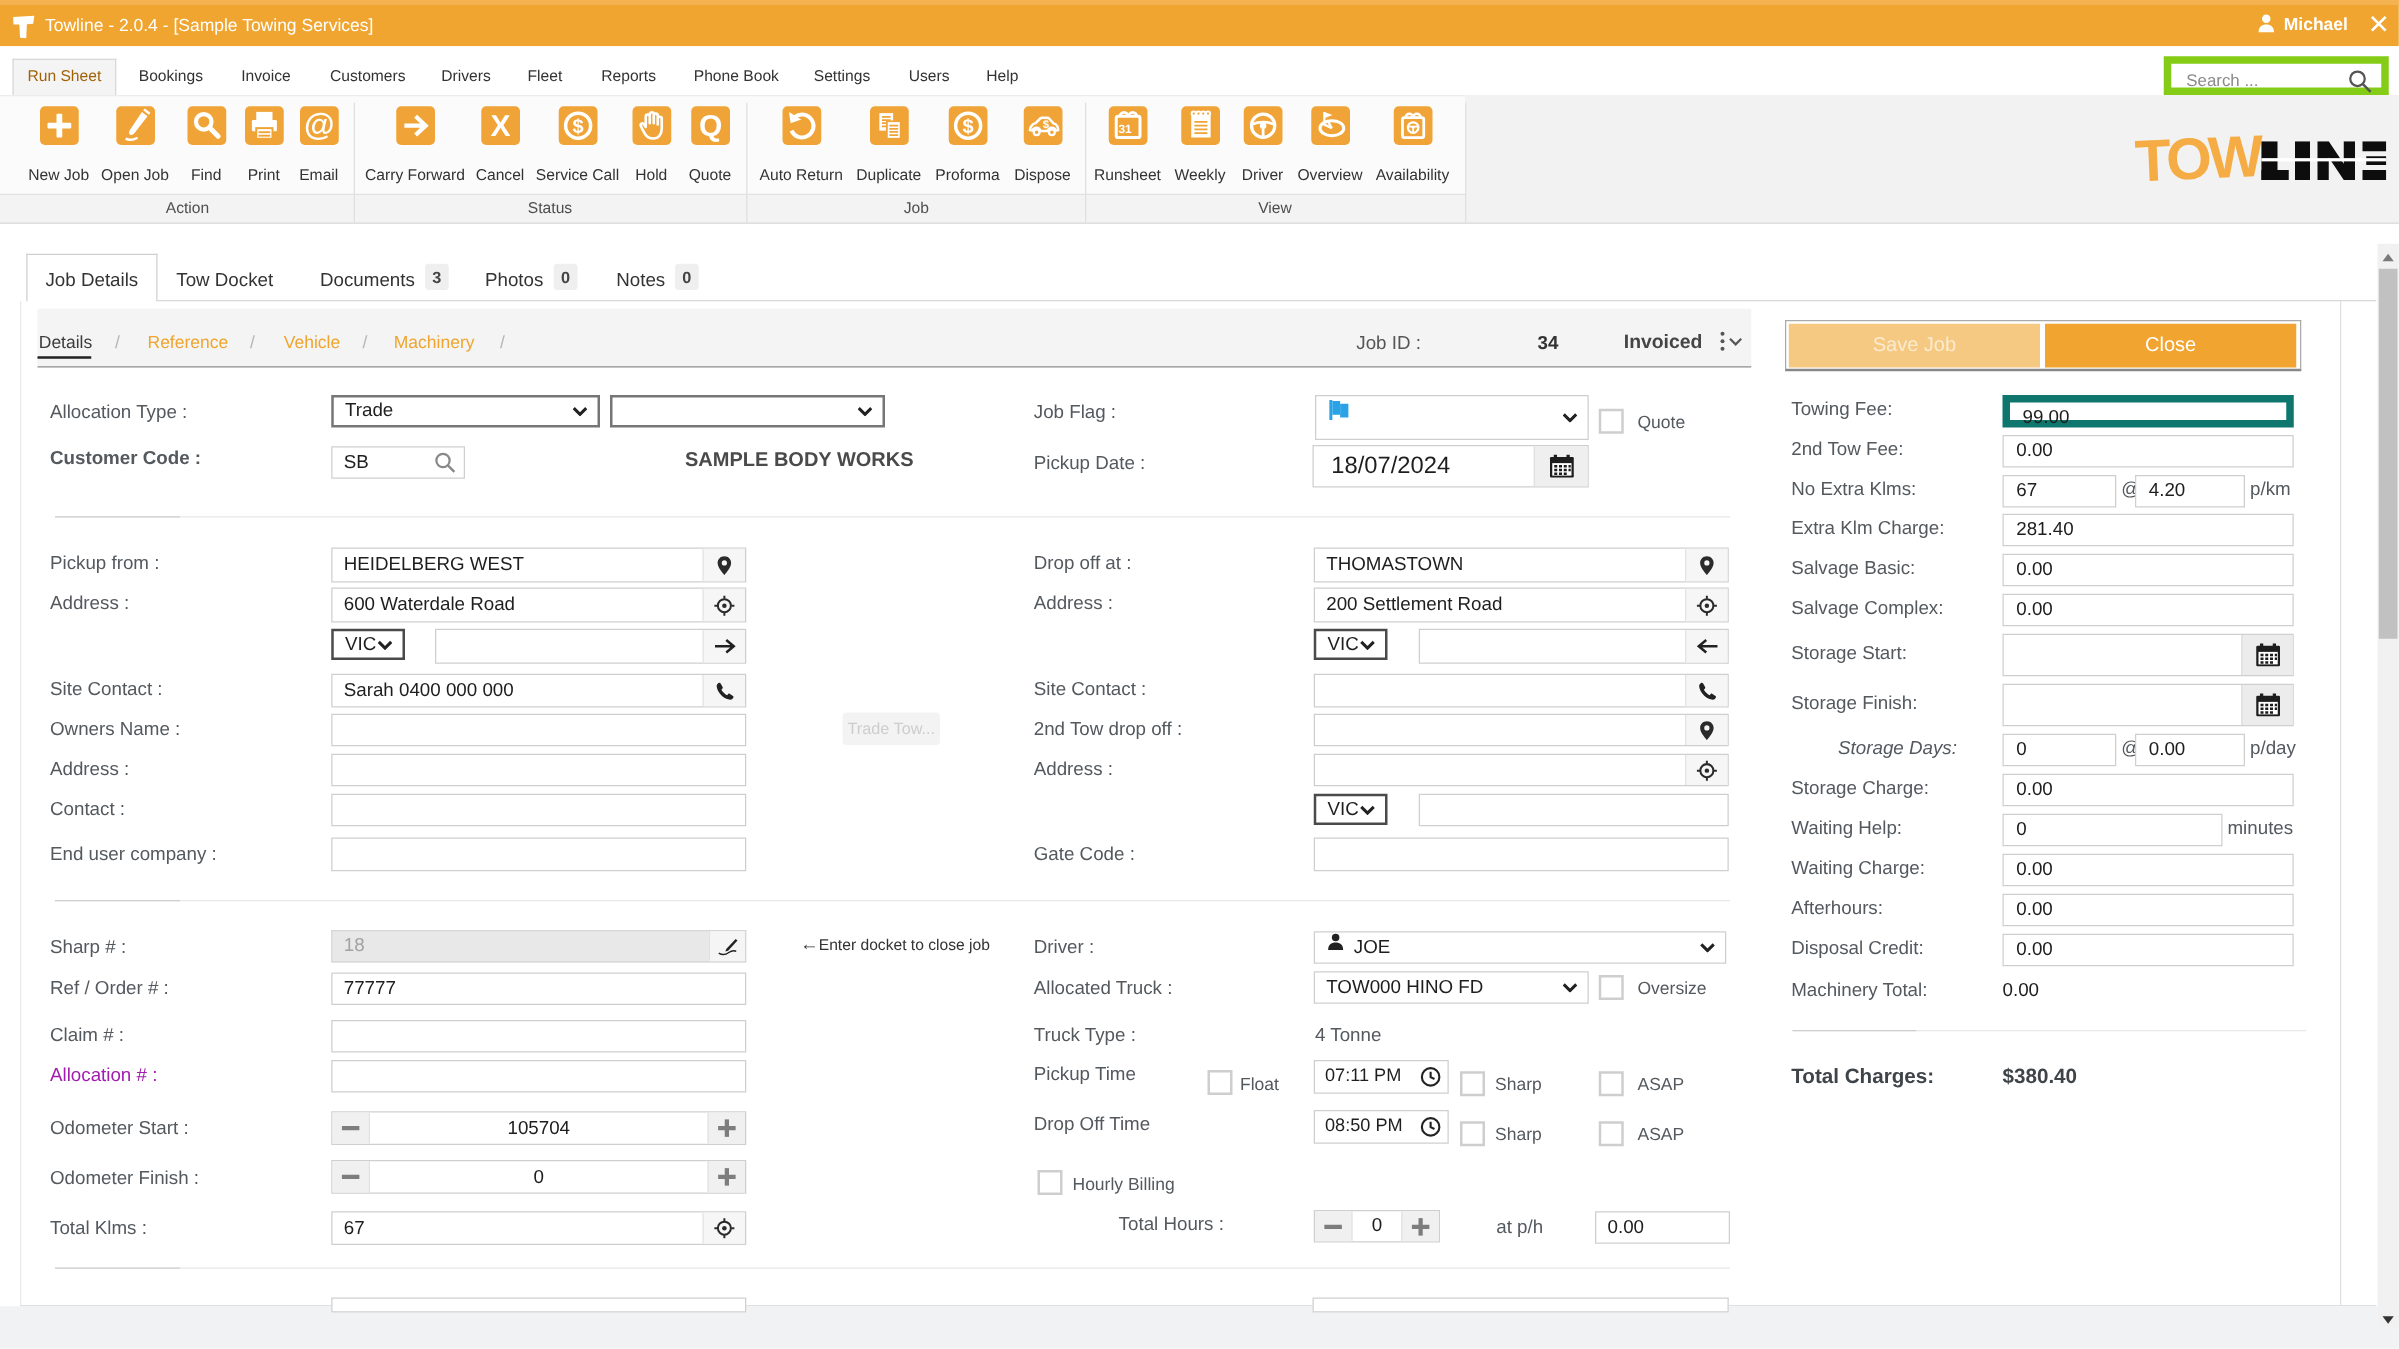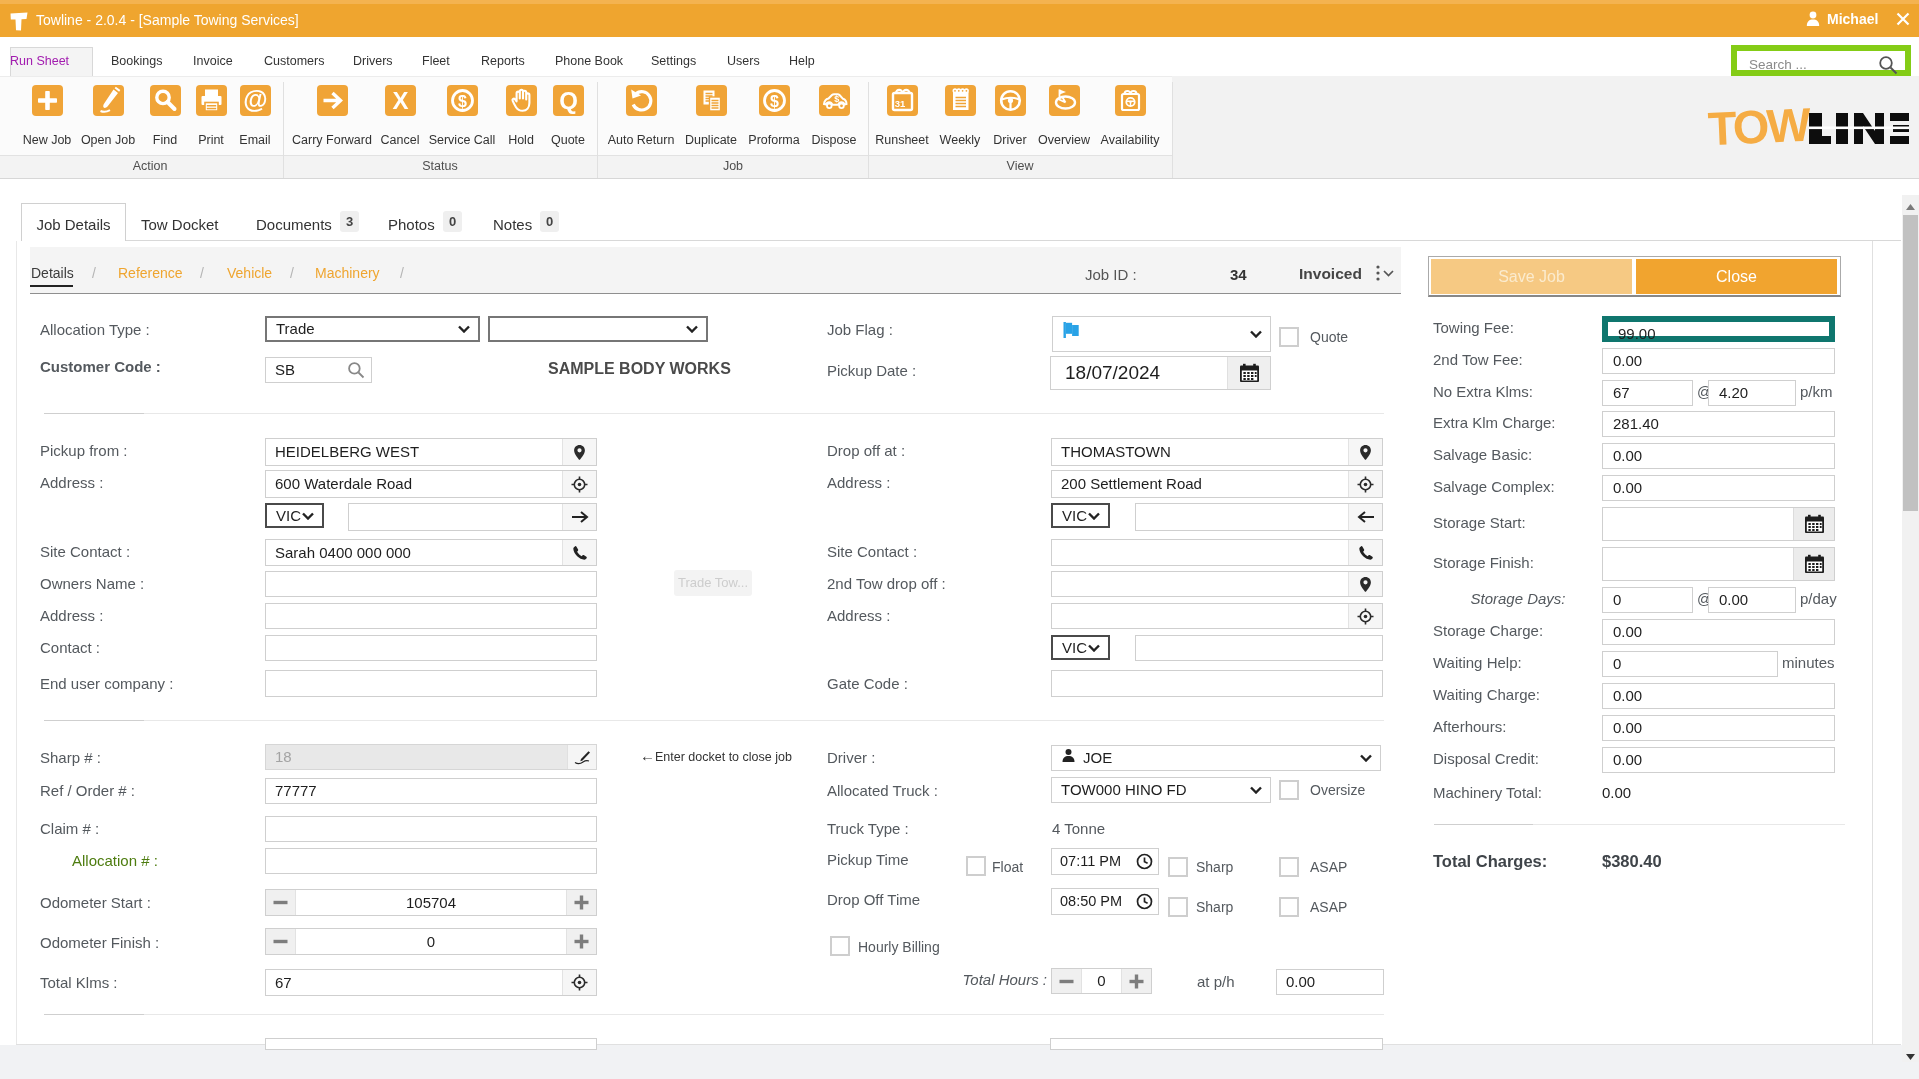--- a/index.html
+++ b/index.html
@@ -8,21 +8,21 @@
 <div style="position:absolute;left:1806px;top:11px;"><svg width="14" height="15" viewBox="0 0 14 15" style="">
       <circle cx="7" cy="4" r="3.4" fill="#fff"></circle>
       <path d="M0.8 15 C0.8 10.5 3.4 8.6 7 8.6 C10.6 8.6 13.2 10.5 13.2 15 Z" fill="#fff"></path>
     </svg></div>
 <div style="position:absolute;left:1827px;top:11px;width:60px;font-size:14px;color:#fff;font-weight:bold;text-align:left;white-space:nowrap;">Michael</div>
 <div style="position:absolute;left:1896px;top:12px;"><svg width="14" height="14" viewBox="0 0 14 14" style="">
       <path d="M1.5 1.5 L12.5 12.5 M12.5 1.5 L1.5 12.5" stroke="#fff" stroke-width="2.2"></path>
     </svg></div>
 <div style="position:absolute;left:0;top:37px;width:1919px;height:39px;background:#fff;"></div>
 <div style="position:absolute;left:10px;top:47px;width:83px;height:29px;background:#f4f4f4;border:1px solid #d8d8d8;border-bottom:none;box-sizing:border-box;"></div>
-<div style="position:absolute;left:10px;top:54px;width:83px;font-size:12.5px;color:#a21caf;white-space:nowrap;">Run Sheet</div>
+<div style="position:absolute;left:10px;top:54px;width:83px;font-size:12.5px;color:#a16207;text-align:center;white-space:nowrap;">Run Sheet</div>
 <div style="position:absolute;left:111px;top:54px;width:100px;font-size:12.5px;color:#333;text-align:left;white-space:nowrap;">Bookings</div>
 <div style="position:absolute;left:193px;top:54px;width:100px;font-size:12.5px;color:#333;text-align:left;white-space:nowrap;">Invoice</div>
 <div style="position:absolute;left:264px;top:54px;width:100px;font-size:12.5px;color:#333;text-align:left;white-space:nowrap;">Customers</div>
 <div style="position:absolute;left:353px;top:54px;width:100px;font-size:12.5px;color:#333;text-align:left;white-space:nowrap;">Drivers</div>
 <div style="position:absolute;left:422px;top:54px;width:100px;font-size:12.5px;color:#333;text-align:left;white-space:nowrap;">Fleet</div>
 <div style="position:absolute;left:481px;top:54px;width:100px;font-size:12.5px;color:#333;text-align:left;white-space:nowrap;">Reports</div>
 <div style="position:absolute;left:555px;top:54px;width:100px;font-size:12.5px;color:#333;text-align:left;white-space:nowrap;">Phone Book</div>
 <div style="position:absolute;left:651px;top:54px;width:100px;font-size:12.5px;color:#333;text-align:left;white-space:nowrap;">Settings</div>
 <div style="position:absolute;left:727px;top:54px;width:100px;font-size:12.5px;color:#333;text-align:left;white-space:nowrap;">Users</div>
 <div style="position:absolute;left:789px;top:54px;width:100px;font-size:12.5px;color:#333;text-align:left;white-space:nowrap;">Help</div>
@@ -289,21 +289,21 @@
 <div style="position:absolute;left:265px;top:744px;width:332px;height:26px;background:#e8e8e8;border:1px solid #d6d6d6;box-sizing:border-box;font-size:15px;color:#a3a3a3;line-height:24px;padding-left:9px;white-space:nowrap;">18<div style="position:absolute;right:0;top:0;bottom:0;width:28px;background:#f5f5f5;border-left:1px solid #e0e0e0;display:flex;align-items:center;justify-content:center;">
       <svg width="17" height="15" viewBox="0 0 17 15" style="">
         <path d="M14.5 1.2 L16 2.4 L8.5 10.5 L6.3 11.2 L7 9.1 Z" fill="#222"></path>
         <path d="M1 12.5 q4 2.5 8-0.5 q3 -2 6 -1" stroke="#222" stroke-width="1.2" fill="none"></path>
       </svg>
     </div></div>
 <div style="position:absolute;left:40px;top:782px;width:220px;font-size:15px;color:#54595e;text-align:left;white-space:nowrap;">Ref / Order # :</div>
 <div style="position:absolute;left:265px;top:778px;width:332px;height:26px;background:#fff;border:1px solid #cfcfcf;box-sizing:border-box;font-size:15px;color:#1e1e1e;line-height:24px;padding-left:9px;white-space:nowrap;">77777</div>
 <div style="position:absolute;left:40px;top:820px;width:220px;font-size:15px;color:#54595e;text-align:left;white-space:nowrap;">Claim # :</div>
 <div style="position:absolute;left:265px;top:816px;width:332px;height:26px;background:#fff;border:1px solid #cfcfcf;box-sizing:border-box;font-size:15px;color:#1e1e1e;line-height:24px;padding-left:9px;white-space:nowrap;"></div>
-<div style="position:absolute;left:40px;top:852px;width:220px;font-size:15px;color:#4d7c0f;text-align:left;white-space:nowrap;margin-left:32px;">Allocation # :</div>
+<div style="position:absolute;left:40px;top:852px;width:220px;font-size:15px;color:#a21caf;text-align:left;white-space:nowrap;">Allocation # :</div>
 <div style="position:absolute;left:265px;top:848px;width:332px;height:26px;background:#fff;border:1px solid #cfcfcf;box-sizing:border-box;font-size:15px;color:#1e1e1e;line-height:24px;padding-left:9px;white-space:nowrap;"></div>
 <div style="position:absolute;left:40px;top:894px;width:220px;font-size:15px;color:#54595e;text-align:left;white-space:nowrap;">Odometer Start :</div>
 <div style="position:absolute;left:265px;top:889px;width:332px;height:27px;border:1px solid #cfcfcf;box-sizing:border-box;background:#fff;">
     <div style="position:absolute;left:0;top:0;bottom:0;width:29px;background:#f0f0f0;border-right:1px solid #e2e2e2;display:flex;align-items:center;justify-content:center;">
       <svg width="15" height="15" viewBox="0 0 15 15" style="">
         <rect x="0.5" y="5.8" width="14" height="3.4" fill="#7d7d7d"></rect>
       </svg>
     </div>
     <div style="position:absolute;right:0;top:0;bottom:0;width:29px;background:#f0f0f0;border-left:1px solid #e2e2e2;display:flex;align-items:center;justify-content:center;">
       <svg width="15" height="15" viewBox="0 0 15 15" style="">
@@ -474,21 +474,21 @@
         <circle cx="8.5" cy="8.5" r="7" fill="none" stroke="#222" stroke-width="1.7"></circle>
         <path d="M8.5 4.4 V8.7 L11.6 10.2" stroke="#222" stroke-width="1.7" fill="none"></path>
       </svg>
     </div></div>
 <div style="position:absolute;left:1168px;top:897px;width:20px;height:20px;border:2px solid #cecece;background:#fff;box-sizing:border-box;"></div>
 <div style="position:absolute;left:1196px;top:899px;width:60px;font-size:14px;color:#54595e;text-align:left;white-space:nowrap;">Sharp</div>
 <div style="position:absolute;left:1279px;top:897px;width:20px;height:20px;border:2px solid #cecece;background:#fff;box-sizing:border-box;"></div>
 <div style="position:absolute;left:1310px;top:899px;width:60px;font-size:14px;color:#54595e;text-align:left;white-space:nowrap;">ASAP</div>
 <div style="position:absolute;left:830px;top:936px;width:20px;height:20px;border:2px solid #cecece;background:#fff;box-sizing:border-box;"></div>
 <div style="position:absolute;left:858px;top:939px;width:120px;font-size:14px;color:#54595e;text-align:left;white-space:nowrap;">Hourly Billing</div>
-<div style="position:absolute;left:827px;top:971px;width:220px;font-size:15px;color:#54595e;text-align:right;white-space:nowrap;font-style:italic;">Total Hours :</div>
+<div style="position:absolute;left:827px;top:971px;width:220px;font-size:15px;color:#54595e;text-align:center;white-space:nowrap;">Total Hours :</div>
 <div style="position:absolute;left:1051px;top:968px;width:101px;height:26px;border:1px solid #cfcfcf;box-sizing:border-box;background:#fff;">
     <div style="position:absolute;left:0;top:0;bottom:0;width:29px;background:#f0f0f0;border-right:1px solid #e2e2e2;display:flex;align-items:center;justify-content:center;">
       <svg width="15" height="15" viewBox="0 0 15 15" style="">
         <rect x="0.5" y="5.8" width="14" height="3.4" fill="#7d7d7d"></rect>
       </svg>
     </div>
     <div style="position:absolute;right:0;top:0;bottom:0;width:29px;background:#f0f0f0;border-left:1px solid #e2e2e2;display:flex;align-items:center;justify-content:center;">
       <svg width="15" height="15" viewBox="0 0 15 15" style="">
         <rect x="0.5" y="5.8" width="14" height="3.4" fill="#7d7d7d"></rect>
         <rect x="5.8" y="0.5" width="3.4" height="14" fill="#7d7d7d"></rect>

